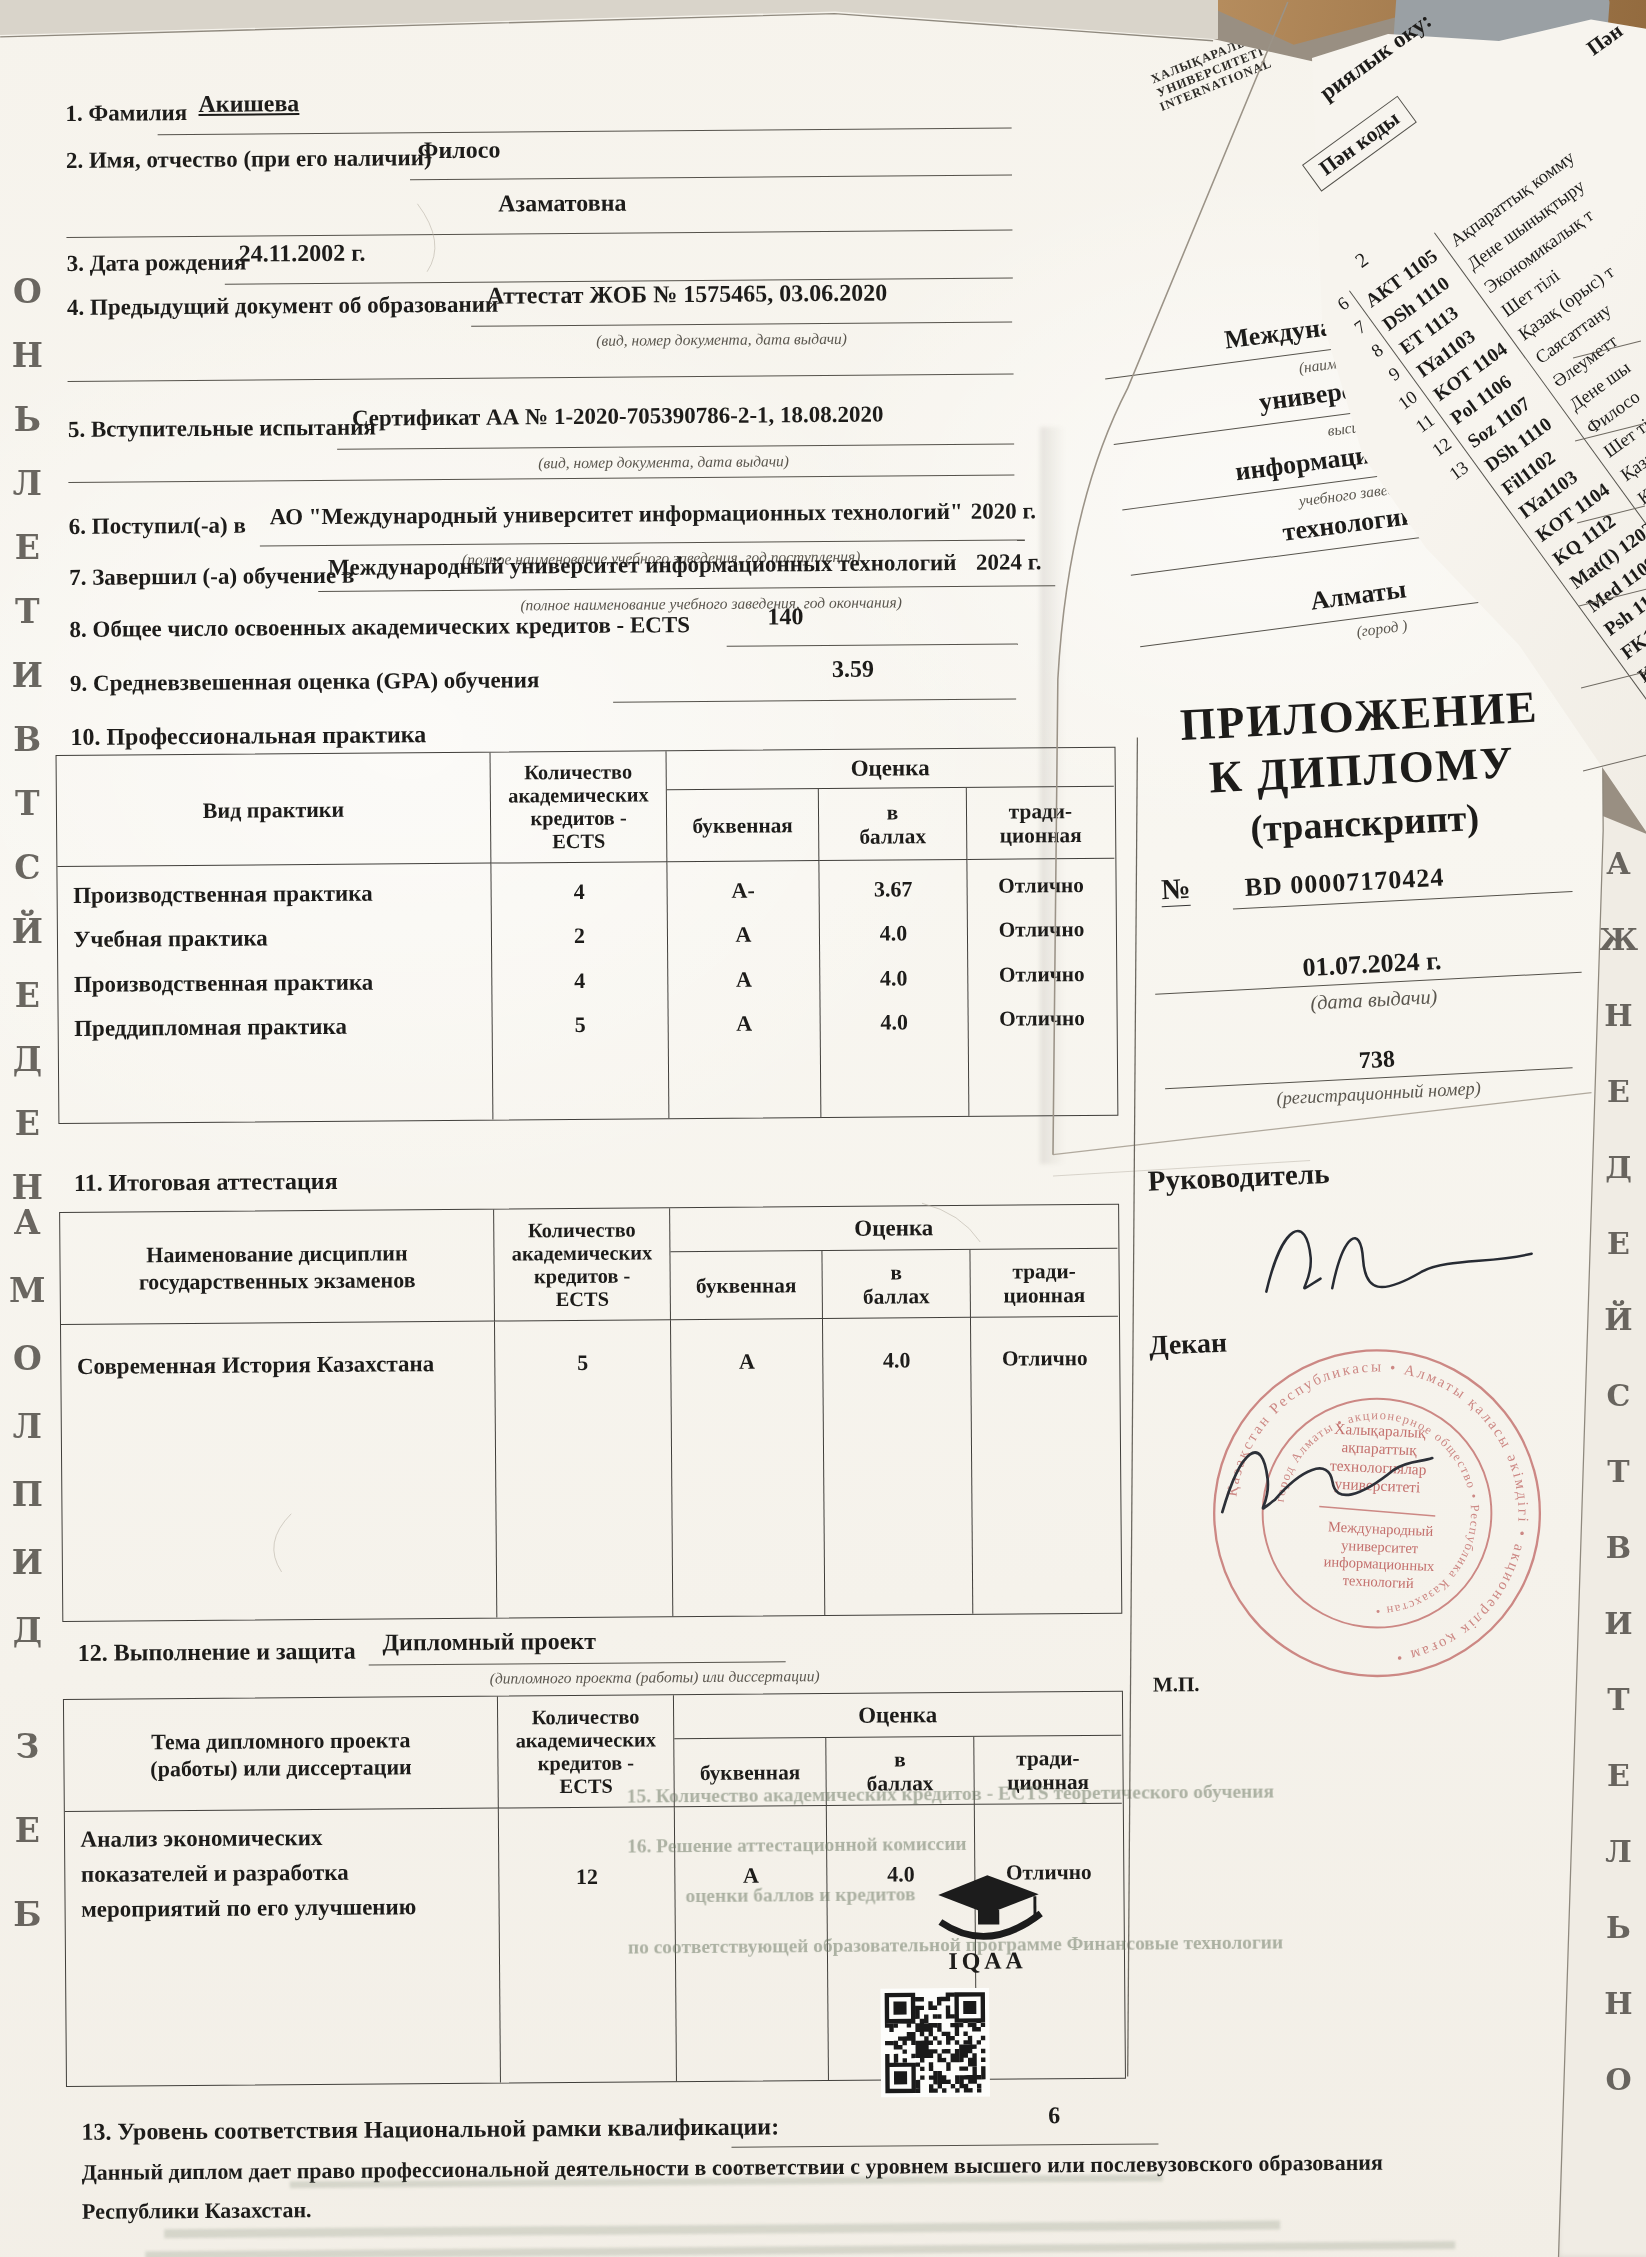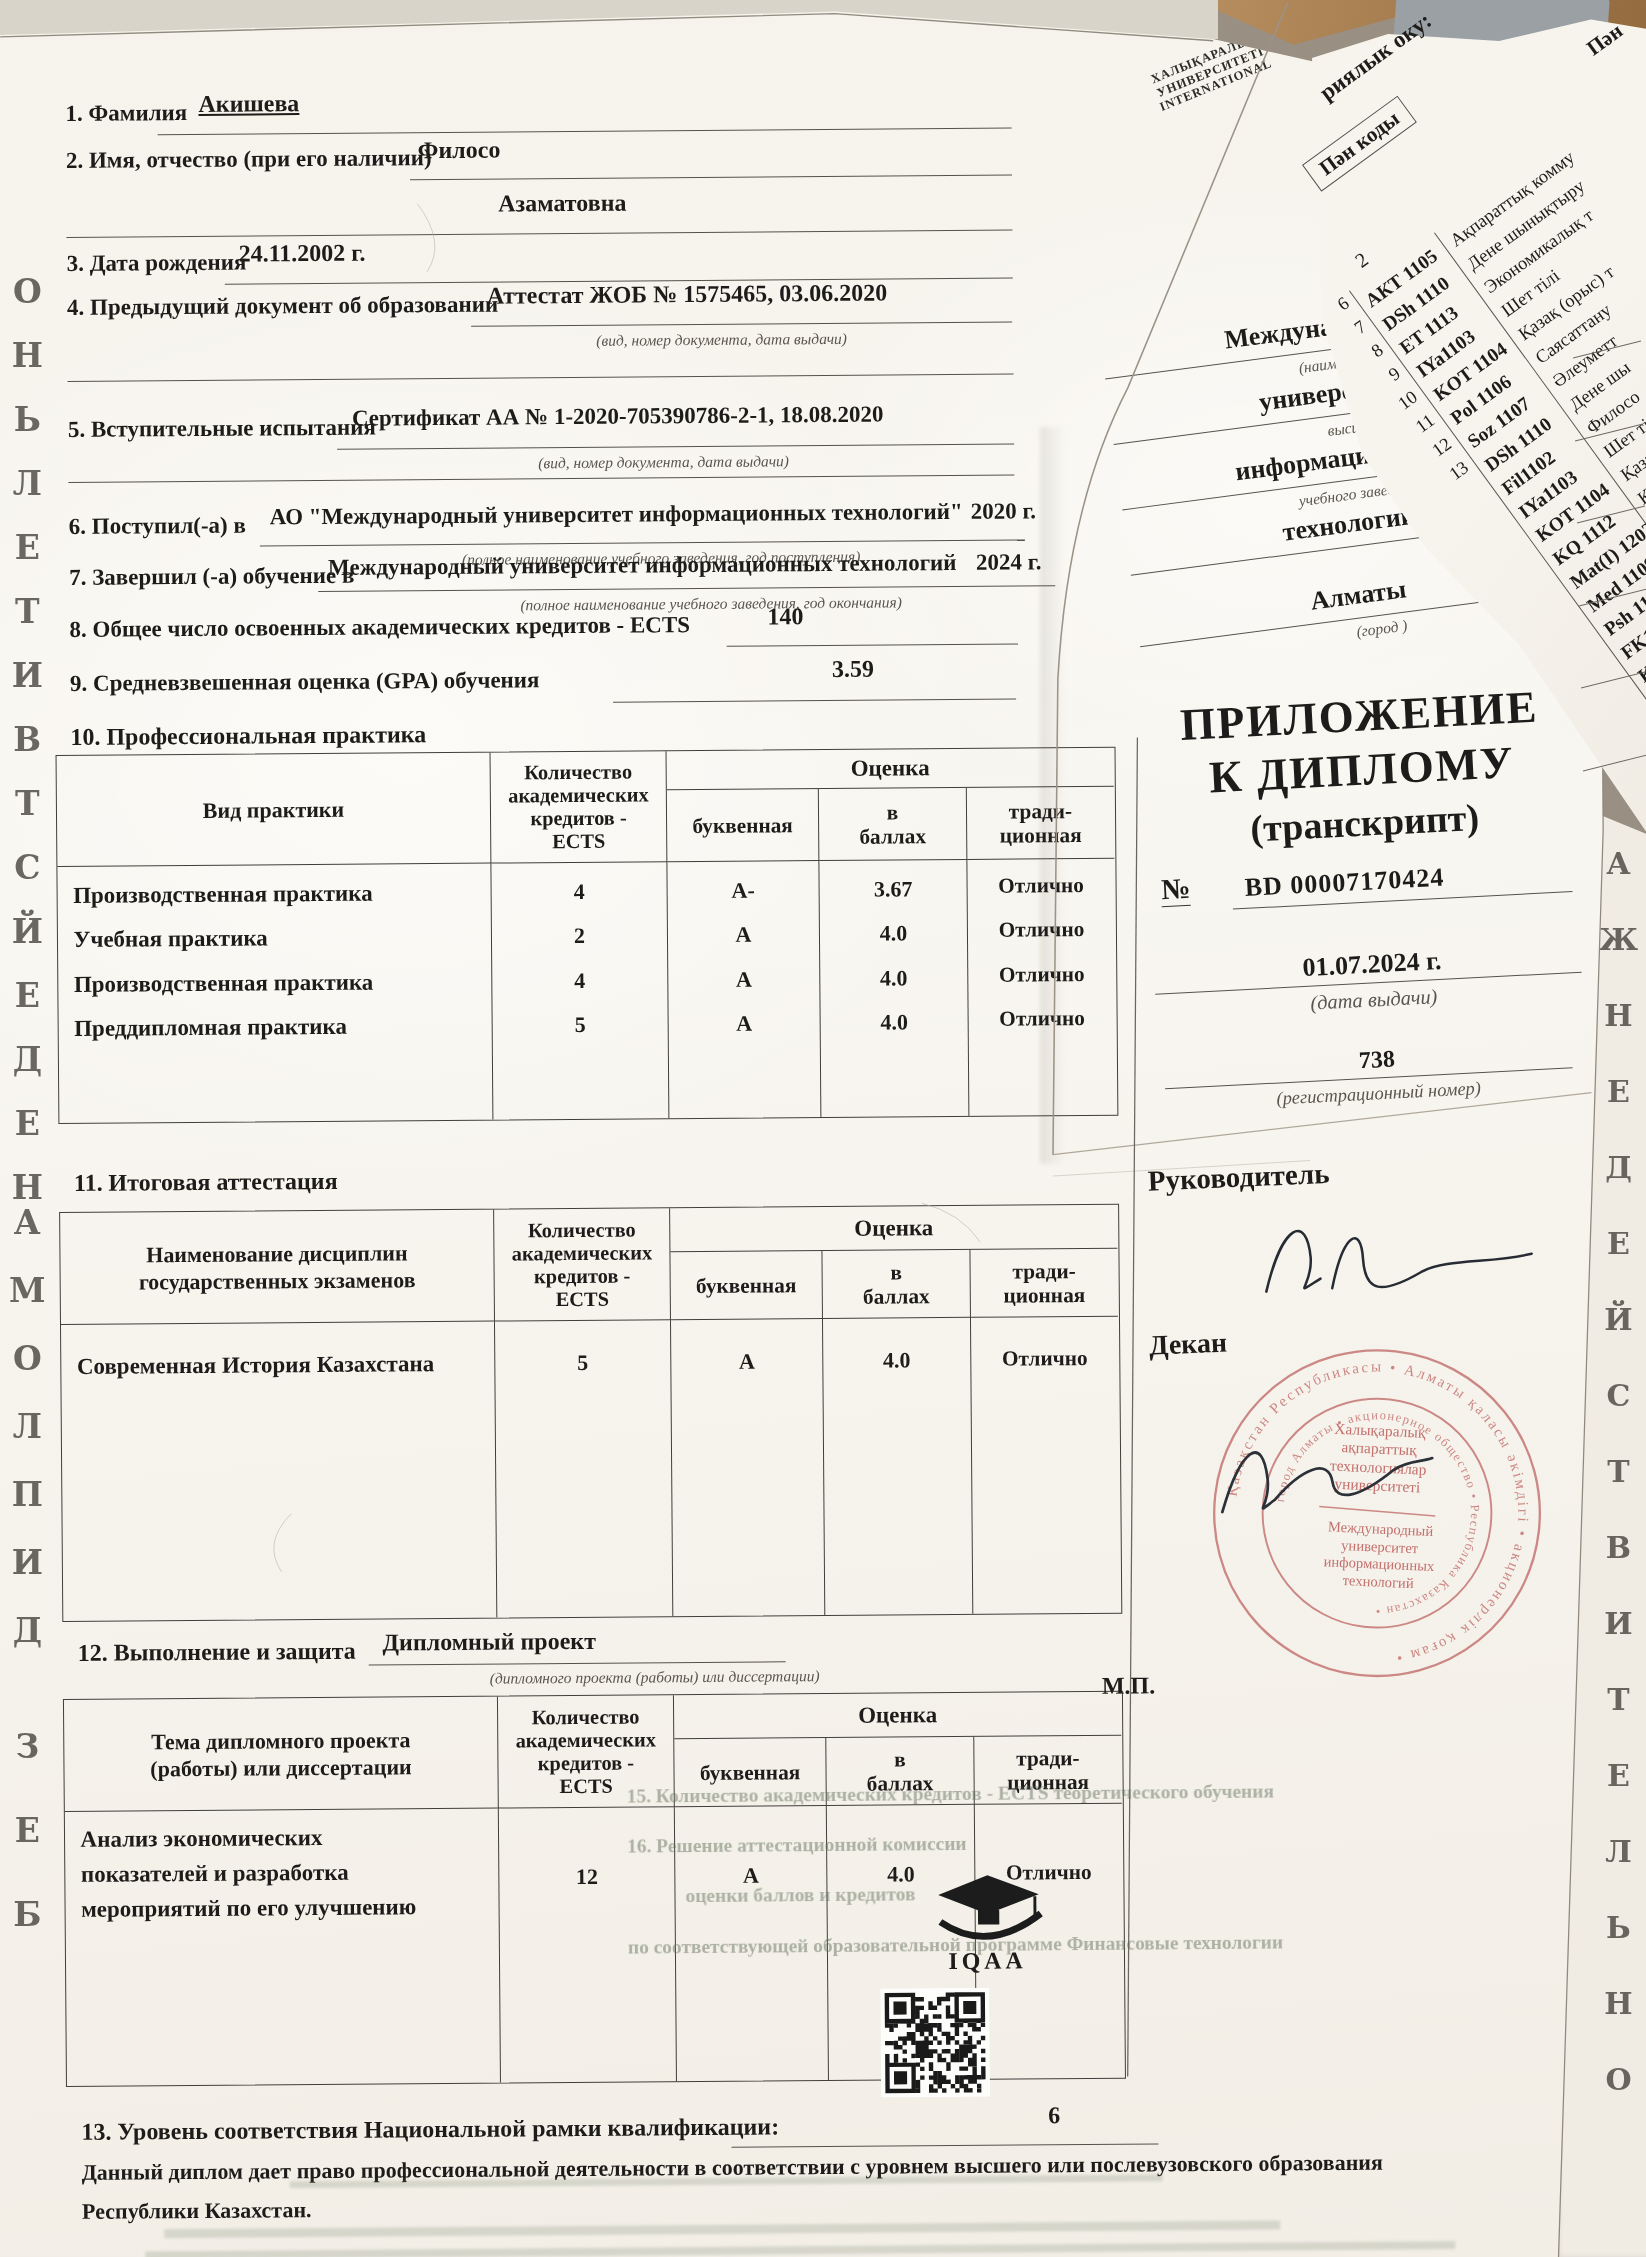--- a/index.html
+++ b/index.html
@@ -319,21 +319,21 @@
 ақпараттық
 технологиялар
 университеті</div>
       <div class="abs pre ctr" style="left:1293px;top:1525px;width:165px;font-size:14.6px;line-height:17.5px;color:#c4716e;transform:rotate(3deg);">Международный
 университет
 информационных
 технологий</div>
       <svg class="abs" style="left:1211px;top:1426px;" width="223" height="126" viewBox="0 0 230 130">
         <path d="M8,92 C28,25 50,12 55,58 C58,86 38,98 62,80 C90,48 118,36 122,62 C125,84 150,78 185,50 C200,40 215,42 225,38" fill="none" stroke="#2c3038" stroke-width="2.8" stroke-linecap="round"></path>
       </svg>
-      <div class="abs b" style="left:1097px;top:1675px;font-size:24px;">М.П.</div>
+      <div class="abs b" style="left:1148px;top:1675px;font-size:21px;">М.П.</div>
 
       <svg class="abs" style="left:920px;top:1863px;" width="121" height="85" viewBox="0 0 125 88">
         <polygon points="12,34 63,14 116,34 63,54" fill="#1c1c1c"></polygon>
         <rect x="53" y="50" width="22" height="15" fill="#1c1c1c"></rect>
         <path d="M14,62 Q63,96 118,54" fill="none" stroke="#1c1c1c" stroke-width="7"></path>
         <line x1="112" y1="36" x2="112" y2="58" stroke="#1c1c1c" stroke-width="3"></line>
       </svg>
       <div class="abs b ctr" style="left:920px;top:1949px;width:121px;font-size:24px;letter-spacing:3.9px;">IQAA</div>
       <svg id="qr" class="abs" style="left:873px;top:1989px;" width="109" height="109" viewBox="0 0 112 112">
         <rect x="0" y="0" width="112" height="112" fill="#fdfdfb"></rect>

